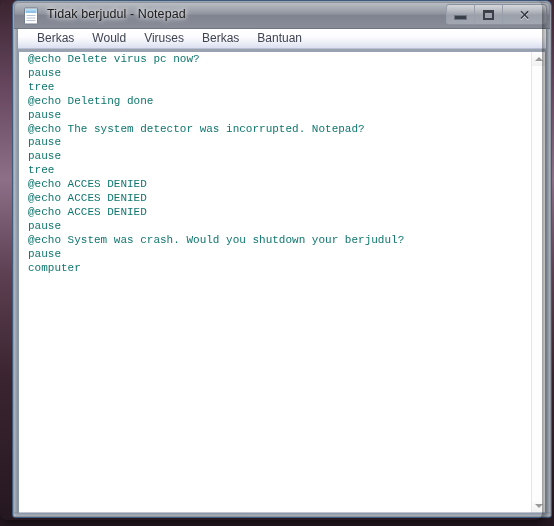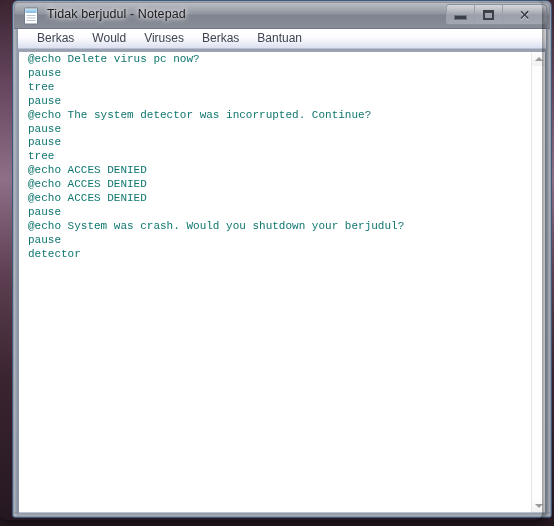--- a/index.html
+++ b/index.html
@@ -282,32 +282,33 @@
     <div class="menu-item">Berkas</div>
     <div class="menu-item">Bantuan</div>
   </div>
 
   <div id="client">
 
     <div id="textarea">
       <div class="code-line">@echo Delete virus pc now?</div>
       <div class="code-line">pause</div>
       <div class="code-line">tree</div>
-      <div class="code-line">pause</div>
-      <div class="code-line">@echo The system detector was incorrupted. Continue?</div>
+      <div class="code-line">@echo Deleting done</div>
+      <div class="code-line">pause</div>
+      <div class="code-line">@echo The system detector was incorrupted. Notepad?</div>
       <div class="code-line">pause</div>
       <div class="code-line">pause</div>
       <div class="code-line">tree</div>
       <div class="code-line">@echo ACCES DENIED</div>
       <div class="code-line">@echo ACCES DENIED</div>
       <div class="code-line">@echo ACCES DENIED</div>
       <div class="code-line">pause</div>
       <div class="code-line">@echo System was crash. Would you shutdown your berjudul?</div>
       <div class="code-line">pause</div>
-      <div class="code-line">detector</div>
+      <div class="code-line">computer</div>
     </div>
 
     <div id="scrollbar">
       <div class="sb-btn up">
         <div class="arrow-up"></div>
       </div>
       <div id="sb-track"></div>
       <div class="sb-btn down">
         <div class="arrow-down"></div>
       </div>

